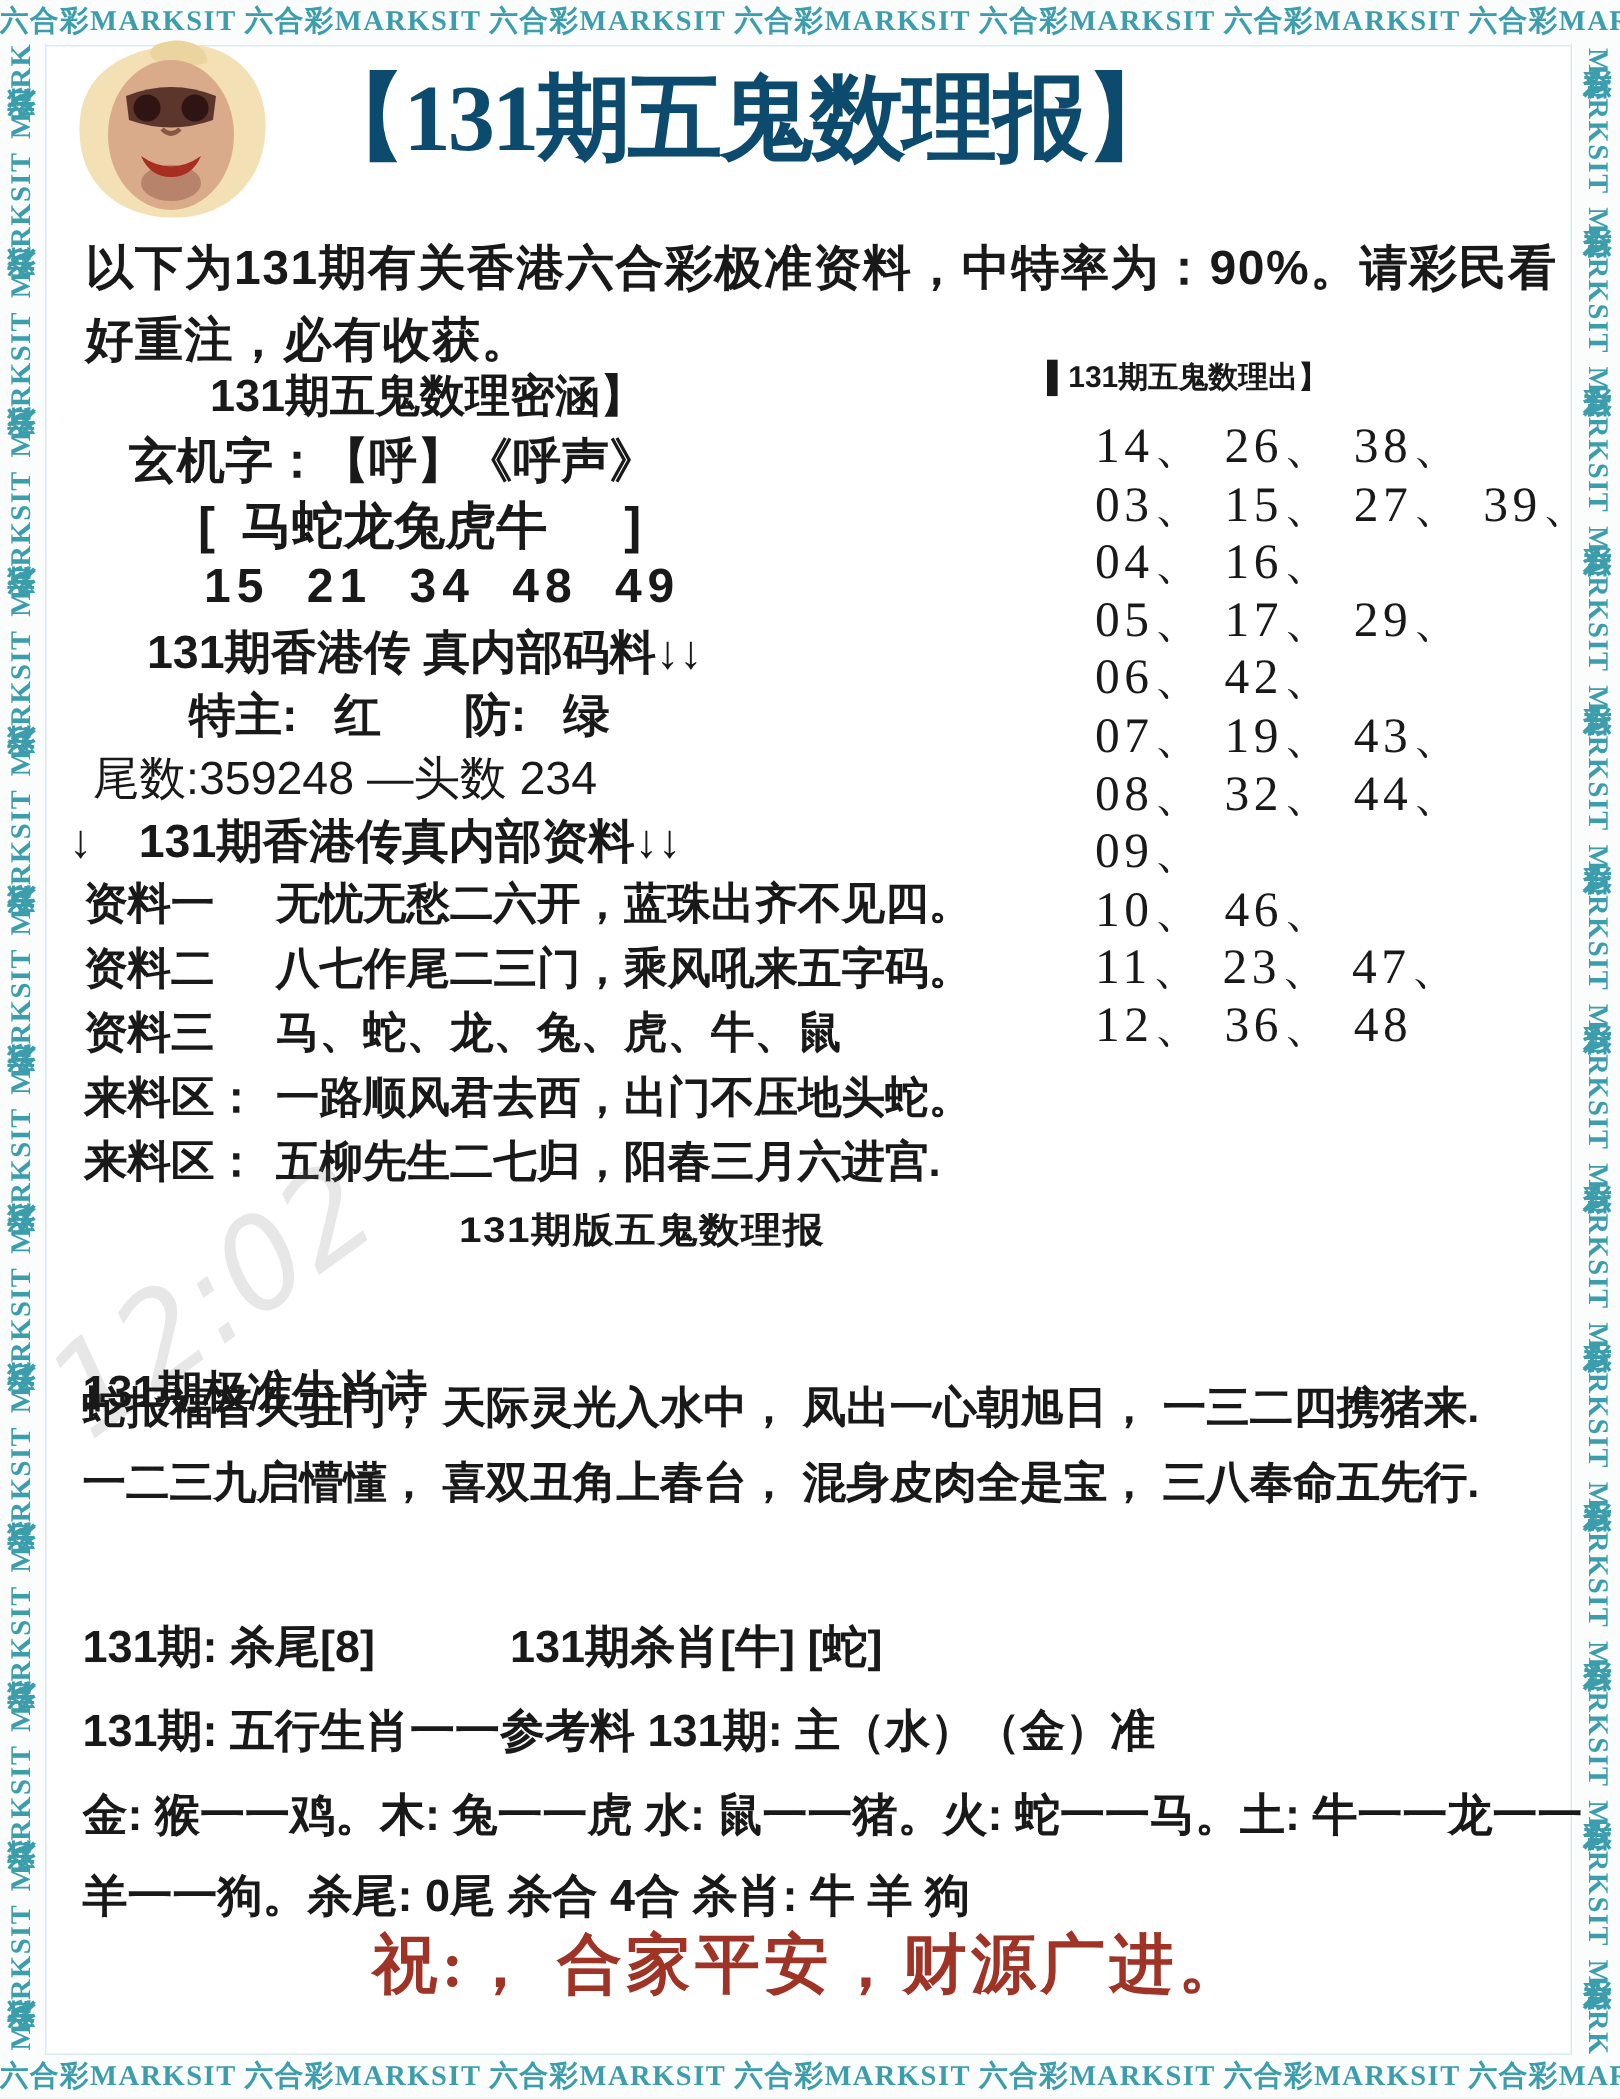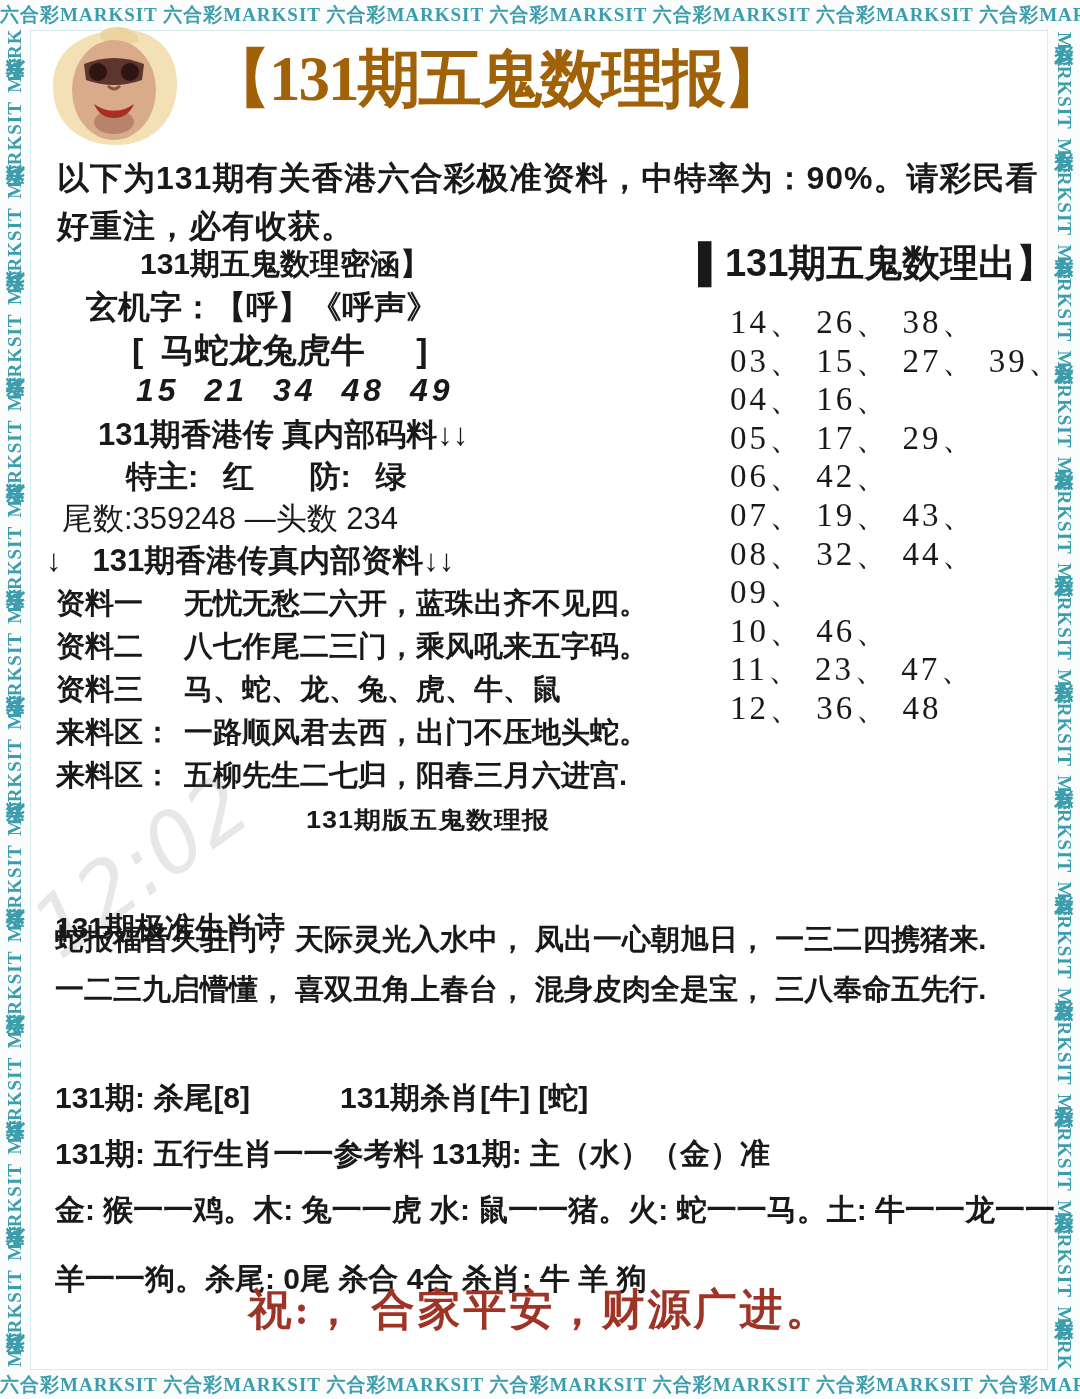--- a/index.html
+++ b/index.html
@@ -18,46 +18,46 @@
   .border-top    { top:0; left:0; width:1080px; height:30px; line-height:30px; border-bottom:1px solid #d8ecef; }
   .border-bottom { bottom:0; left:0; width:1080px; height:29px; line-height:29px; border-top:1px solid #d8ecef; }
   .border-left   { top:29px; left:0;  width:30px; height:1341px; writing-mode:vertical-rl; transform:rotate(180deg); line-height:30px; border-left:1px solid #d8ecef;}
   .border-right  { top:29px; right:0; width:32px; height:1341px; writing-mode:vertical-rl; line-height:32px; border-left:1px solid #d8ecef;}
 
   
   .portrait { position:absolute; left:50px; top:26px; width:130px; height:122px; }
   .main-title {
     position:absolute; left:208px; top:36px;
     font-family:"Liberation Serif","DejaVu Serif",serif;
-    font-size:63px; font-weight:bold; color:#a16207; letter-spacing:-2px;
+    font-size:63px; font-weight:bold; color:#0c4a6e; letter-spacing:-2px;
     white-space:nowrap;
   }
   .intro {
     position:absolute; left:57px; top:154px; width:992px;
     font-size:32px; font-weight:bold; line-height:48px; letter-spacing:1px;
   }
 
   
   .left-panel { position:absolute; left:40px; top:238px; width:650px; height:540px; }
   .lp-heading   { position:absolute; left:100px; top:6px;   font-size:30px; font-weight:bold; }
   .lp-mystic    { position:absolute; left:46px;  top:48px;  font-size:32px; font-weight:bold; }
   .lp-bracket   { position:absolute; left:92px;  top:90px;  font-size:34px; font-weight:bold; word-spacing:8px; }
-  .lp-numbers   { position:absolute; left:96px;  top:134px; font-size:32px; font-weight:bold; letter-spacing:4px; word-spacing:12px;font-style:italic; }
+  .lp-numbers   { position:absolute; left:96px;  top:134px; font-size:32px; font-weight:bold; letter-spacing:4px; word-spacing:12px; }
   .lp-hkcode    { position:absolute; left:58px;  top:176px; font-size:31px; font-weight:bold; }
   .lp-special   { position:absolute; left:86px;  top:218px; font-size:31px; font-weight:bold; word-spacing:16px; }
   .lp-tailhead  { position:absolute; left:22px;  top:260px; font-size:31px; font-weight:normal; }
   .lp-innerhead { position:absolute; left:6px;   top:302px; font-size:31px; font-weight:bold; }
   .lp-rows { position:absolute; left:16px; top:344px; width:630px; }
   .lp-row  { display:flex; align-items:baseline; height:43px; line-height:43px; white-space:nowrap; }
   .lp-label { flex:0 0 128px; font-size:29px; font-weight:bold; }
   .lp-text  { font-size:29px; font-weight:bold; }
 
   
   .right-panel { position:absolute; left:698px; top:238px; width:350px; }
-  .rp-heading { font-size:38px; font-weight:bold; white-space:nowrap; }
+  .rp-heading { font-size:20px; font-weight:bold; white-space:nowrap; }
   .rp-rows { margin-top:14px; padding-left:32px; }
   .num-row {
     font-family:"Liberation Serif","DejaVu Serif",serif;
     font-size:33px; line-height:38.6px; letter-spacing:3px; white-space:nowrap;
   }
 
   
   .mid-heading {
     position:absolute; left:306px; top:804px;
     font-size:27px; font-weight:bold; transform:scaleY(0.88); transform-origin:left top;
@@ -71,21 +71,21 @@
     font-family:"DejaVu Sans",sans-serif; font-size:84px; font-style:italic;
     color:#7d7d7d; opacity:0.18; transform:rotate(-36deg); transform-origin:left top;
   }
 
   
   .bt-line { position:absolute; left:55px; font-size:30px; font-weight:bold; white-space:nowrap; }
   .bt1 { top:1078px; }
   .bt1 .seg2 { position:absolute; left:285px; white-space:nowrap; }
   .bt2 { top:1134px; }
   .bt3 { top:1190px; width:1025px; overflow:hidden; }
-  .bt4 { top:1244px;margin-top:15px; }
+  .bt4 { top:1244px; }
   .blessing {
     position:absolute; left:0; top:1281px; width:1080px; text-align:center;
     font-family:Liberation Serif, serif;
     font-size:43px; font-weight:bold; color:#9e3326; letter-spacing:3px;
     white-space:nowrap;
   }
 </style>
 </head>
 <body>
 

